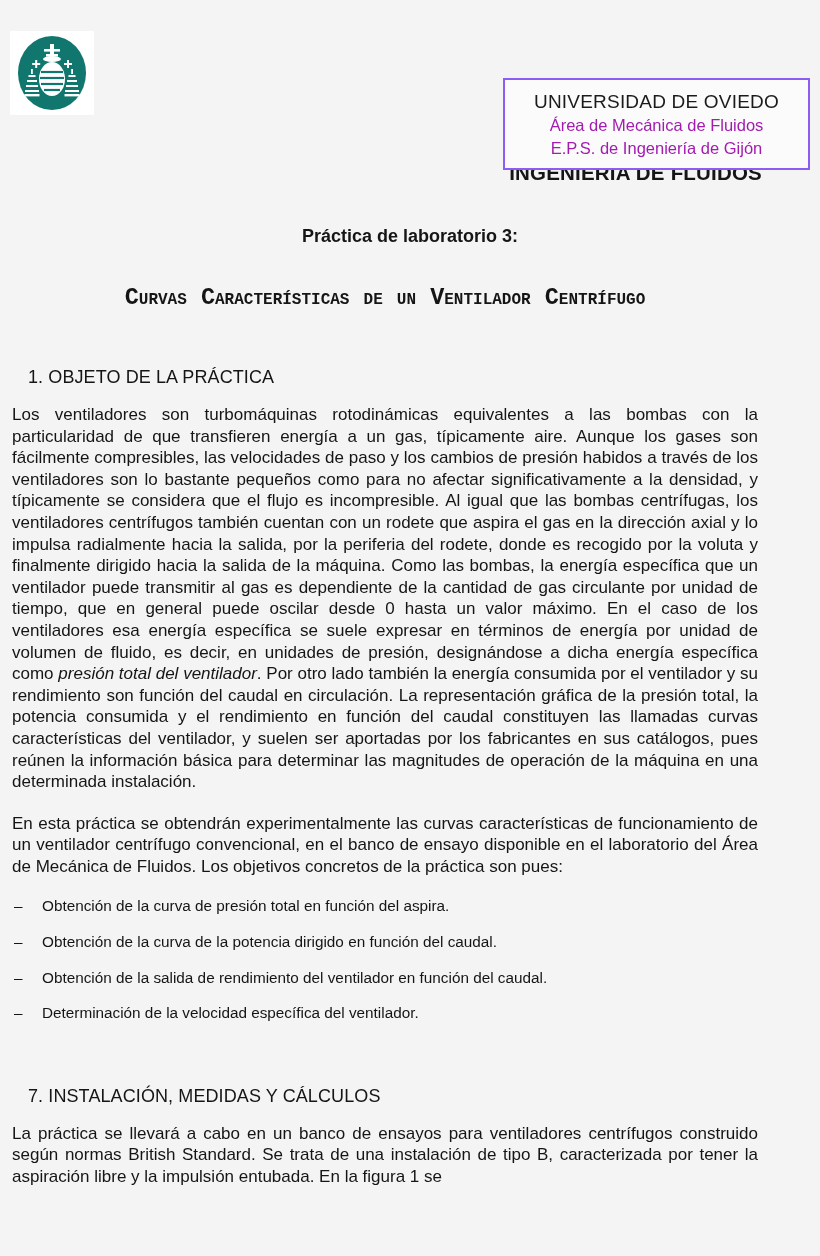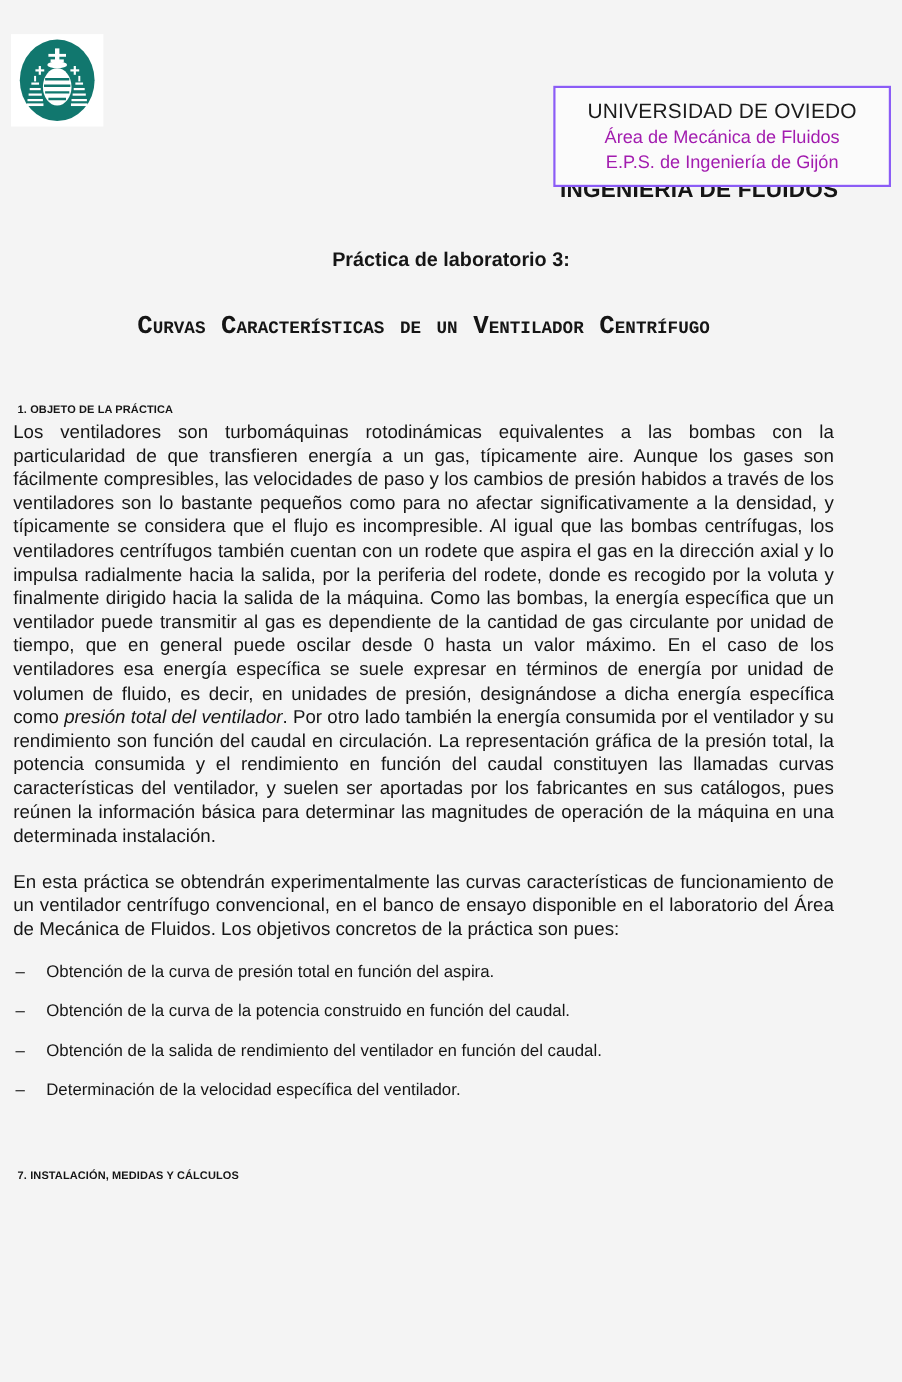--- a/index.html
+++ b/index.html
@@ -90,24 +90,24 @@
     padding: 0 60px 0 10px;
     font-family: Liberation Mono, monospace;
   }
 
   
   .content {
     padding: 0 62px 0 12px;
   }
 
   h2.section {
-    font-size: 10px;
-    font-weight: bold;
+    font-size: 18px;
+    font-weight: normal;
     letter-spacing: 0.1px;
-    margin: 4px;
+    margin: 16px;
     padding: 0;
   }
   .sec1-wrap { margin-top: 49px; }
   .sec2-wrap { margin-top: 62px; }
 
   p.body {
     font-size: 17px;
     line-height: 21.6px;
     text-align: justify;
     text-justify: inter-word;
@@ -202,24 +202,25 @@
 
     <div class="sec1-wrap">
       <h2 class="section">1. OBJETO DE LA PRÁCTICA</h2>
 
       <p class="body para-after-head"><span>Los ventiladores son turbomáquinas rotodinámicas equivalentes a las bombas con la particularidad de que transfieren energía a un gas, típicamente aire. Aunque los gases son fácilmente compresibles, las velocidades de paso y los cambios de presión habidos a través de los ventiladores son lo bastante pequeños como para no afectar significativamente a la densidad, y típicamente se considera que el flujo es incompresible. Al igual que las bombas centrífugas, los ventiladores centrífugos también cuentan con un rodete que aspira el gas en la dirección axial y lo impulsa radialmente hacia la salida, por la periferia del rodete, donde es recogido por la voluta y finalmente dirigido hacia la salida de la máquina. Como las bombas, la energía específica que un ventilador puede transmitir al gas es dependiente de la cantidad de gas circulante por unidad de tiempo, que en general puede oscilar desde 0 hasta un valor máximo. En el caso de los ventiladores esa energía específica se suele expresar en términos de energía por unidad de volumen de fluido, es decir, en unidades de presión, designándose a dicha energía específica como </span><em class="it">presión total del ventilador</em><span>. Por otro lado también la energía consumida por el ventilador y su rendimiento son función del caudal en circulación. La representación gráfica de la presión total, la potencia consumida y el rendimiento en función del caudal constituyen las llamadas curvas características del ventilador, y suelen ser aportadas por los fabricantes en sus catálogos, pues reúnen la información básica para determinar las magnitudes de operación de la máquina en una determinada instalación.</span></p>
 
       <p class="body gap">En esta práctica se obtendrán experimentalmente las curvas características de funcionamiento de un ventilador centrífugo convencional, en el banco de ensayo disponible en el laboratorio del Área de Mecánica de Fluidos. Los objetivos concretos de la práctica son pues:</p>
 
       <ul class="objectives">
         <li><span class="dash">–</span><span>Obtención de la curva de presión total en función del aspira.</span></li>
-        <li><span class="dash">–</span><span>Obtención de la curva de la potencia construido en función del caudal.</span></li>
+        <li><span class="dash">–</span><span>Obtención de la curva de la potencia dirigido en función del caudal.</span></li>
         <li><span class="dash">–</span><span>Obtención de la salida de rendimiento del ventilador en función del caudal.</span></li>
         <li><span class="dash">–</span><span>Determinación de la velocidad específica del ventilador.</span></li>
       </ul>
     </div>
 
     <div class="sec2-wrap">
       <h2 class="section">7. INSTALACIÓN, MEDIDAS Y CÁLCULOS</h2>
+      <p class="body para-after-head">La práctica se llevará a cabo en un banco de ensayos para ventiladores centrífugos construido según normas British Standard. Se trata de una instalación de tipo B, caracterizada por tener la aspiración libre y la impulsión entubada. En la figura 1 se</p>
     </div>
 
   </div>
 </div>
 
 </body></html>

